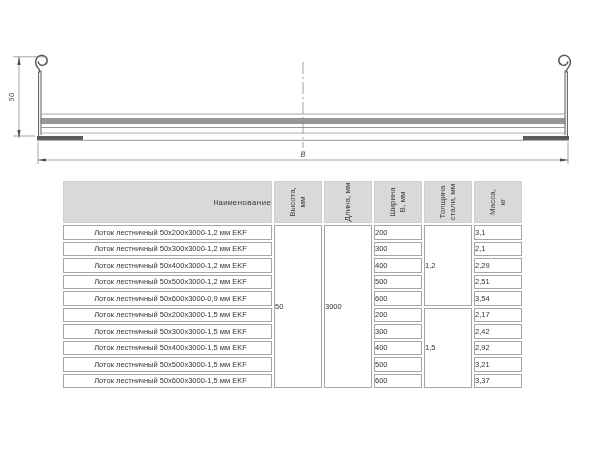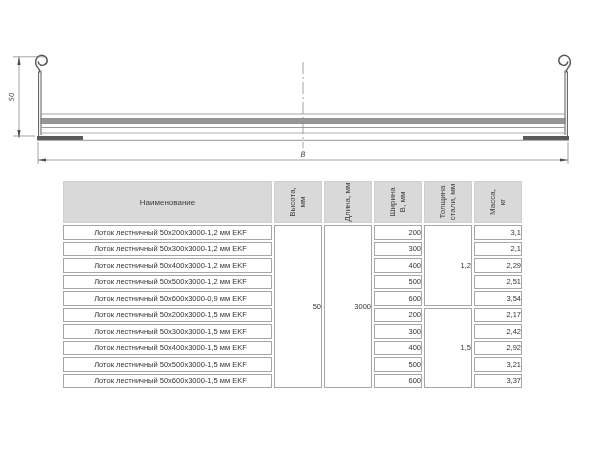--- a/index.html
+++ b/index.html
@@ -18,31 +18,31 @@
   }
   .spec th {
     background:#d9d9d9; border:1px solid #cfcfcf;
     font-weight:normal; color:#3d3d3d; font-size:8px;
     height:42px; position:relative; overflow:visible;
   }
   .spec th.c-name { width:209px; }
   .spec th.c-num  { width:48px; }
   .spec td {
     border:1px solid #a6a6a6; background:#ffffff;
-    font-size:7.5px; color:#333333; text-align:right;
+    font-size:7.5px; color:#333333; text-align:left;
     height:14.5px; padding:0; vertical-align:middle;
     white-space:nowrap; overflow:hidden;
   }
   .spec td.name { text-align:center; padding-left:6px; }
   .vtext {
     position:absolute; left:50%; top:50%;
     transform:translate(-50%,-50%) rotate(-90deg);
     white-space:pre-line; text-align:center; line-height:1.2; width:44px;
   }
-  .htext { display:block; text-align:center; }
+  .htext { display:block; text-align:right;font-family:Liberation Mono, monospace; }
 </style>
 </head>
 <body>
 
 <div class="page">
 
   <svg class="drawing-svg" width="600" height="178" viewBox="0 0 600 178">
 
     <g id="rail" stroke="#5a5a5a" fill="none" stroke-width="1">
       <line x1="38.6" y1="71.5" x2="38.6" y2="140"></line>

